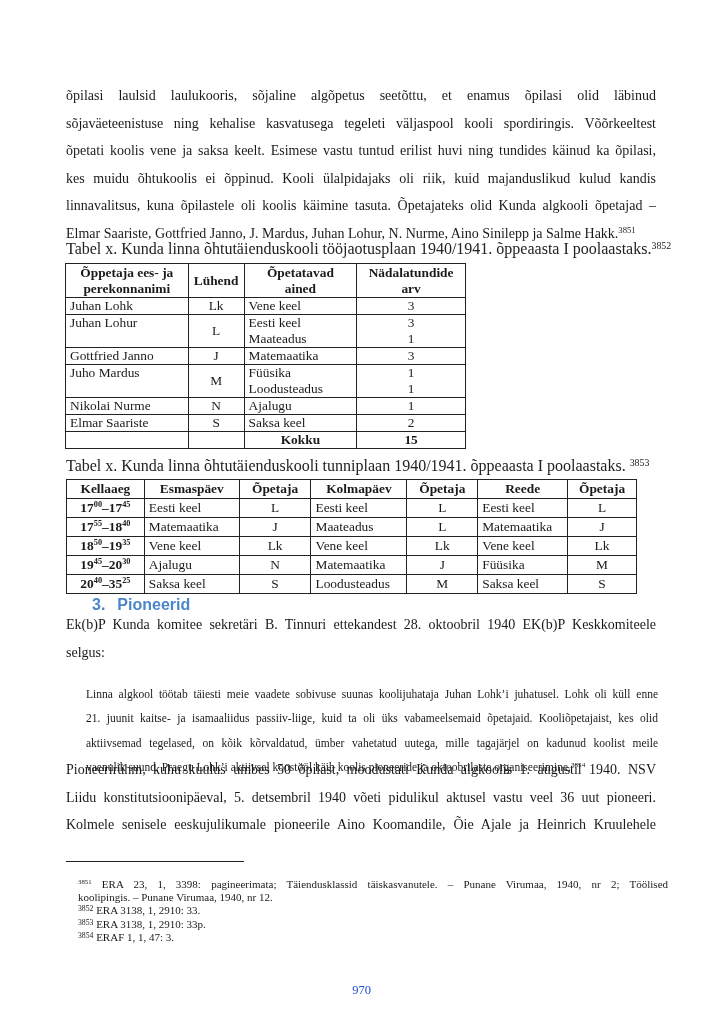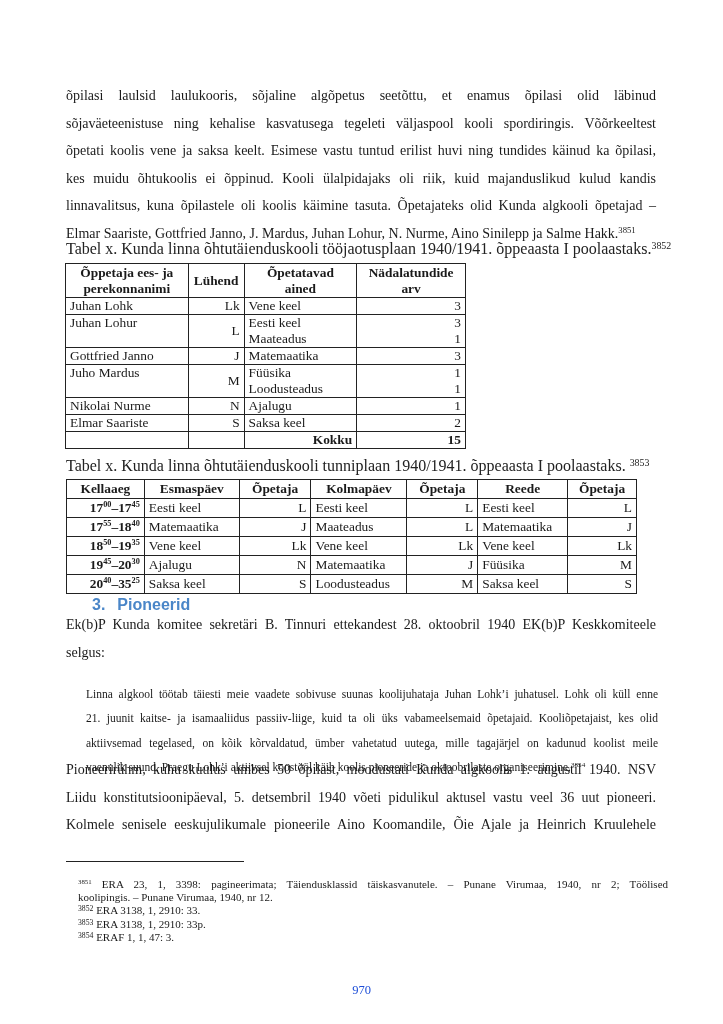--- a/index.html
+++ b/index.html
@@ -8,21 +8,21 @@
   .para { position:absolute; left:92px; width:564px; font-size:14px; line-height:27.5px;
           text-align:justify; margin:0; }
   .para.indent0 { left:66px; width:590px; }
   .line { display:block; text-align:justify; text-align-last:justify; white-space:nowrap; }
   .line.last { text-align-last:left; }
   .caption { position:absolute; left:66px; font-size:16px; color:#222; margin:0; }
   sup { font-size:0.62em; vertical-align:0.55em; line-height:0; }
   table { position:absolute; border-collapse:collapse; font-size:13.4px; }
   td, th { border:1px solid #222; padding:0 4px; line-height:16px; }
   th { font-weight:bold; text-align:center; }
-  .c { text-align:right; }
+  .c { text-align:center; }
   #t1 { left:65px; top:263px; width:401px; }
   #t1 th { line-height:15.5px; padding:1px 4px; }
   #t2 { left:66px; top:479px; width:571px; }
   #t2 td, #t2 th { line-height:18px; }
   .bold { font-weight:bold; }
   .heading { position:absolute; left:92px; top:596px; font-family:"Liberation Sans","DejaVu Sans",sans-serif;
              font-weight:bold; font-size:16px; color:#4a86c8; }
   .heading .num { margin-right:12px; }
   .quote { position:absolute; left:86px; width:572px; top:682px; font-size:11.5px; line-height:24.3px; margin:0; }
   .fnrule { position:absolute; left:66px; top:861px; width:178px; height:1px; background:#222; }

